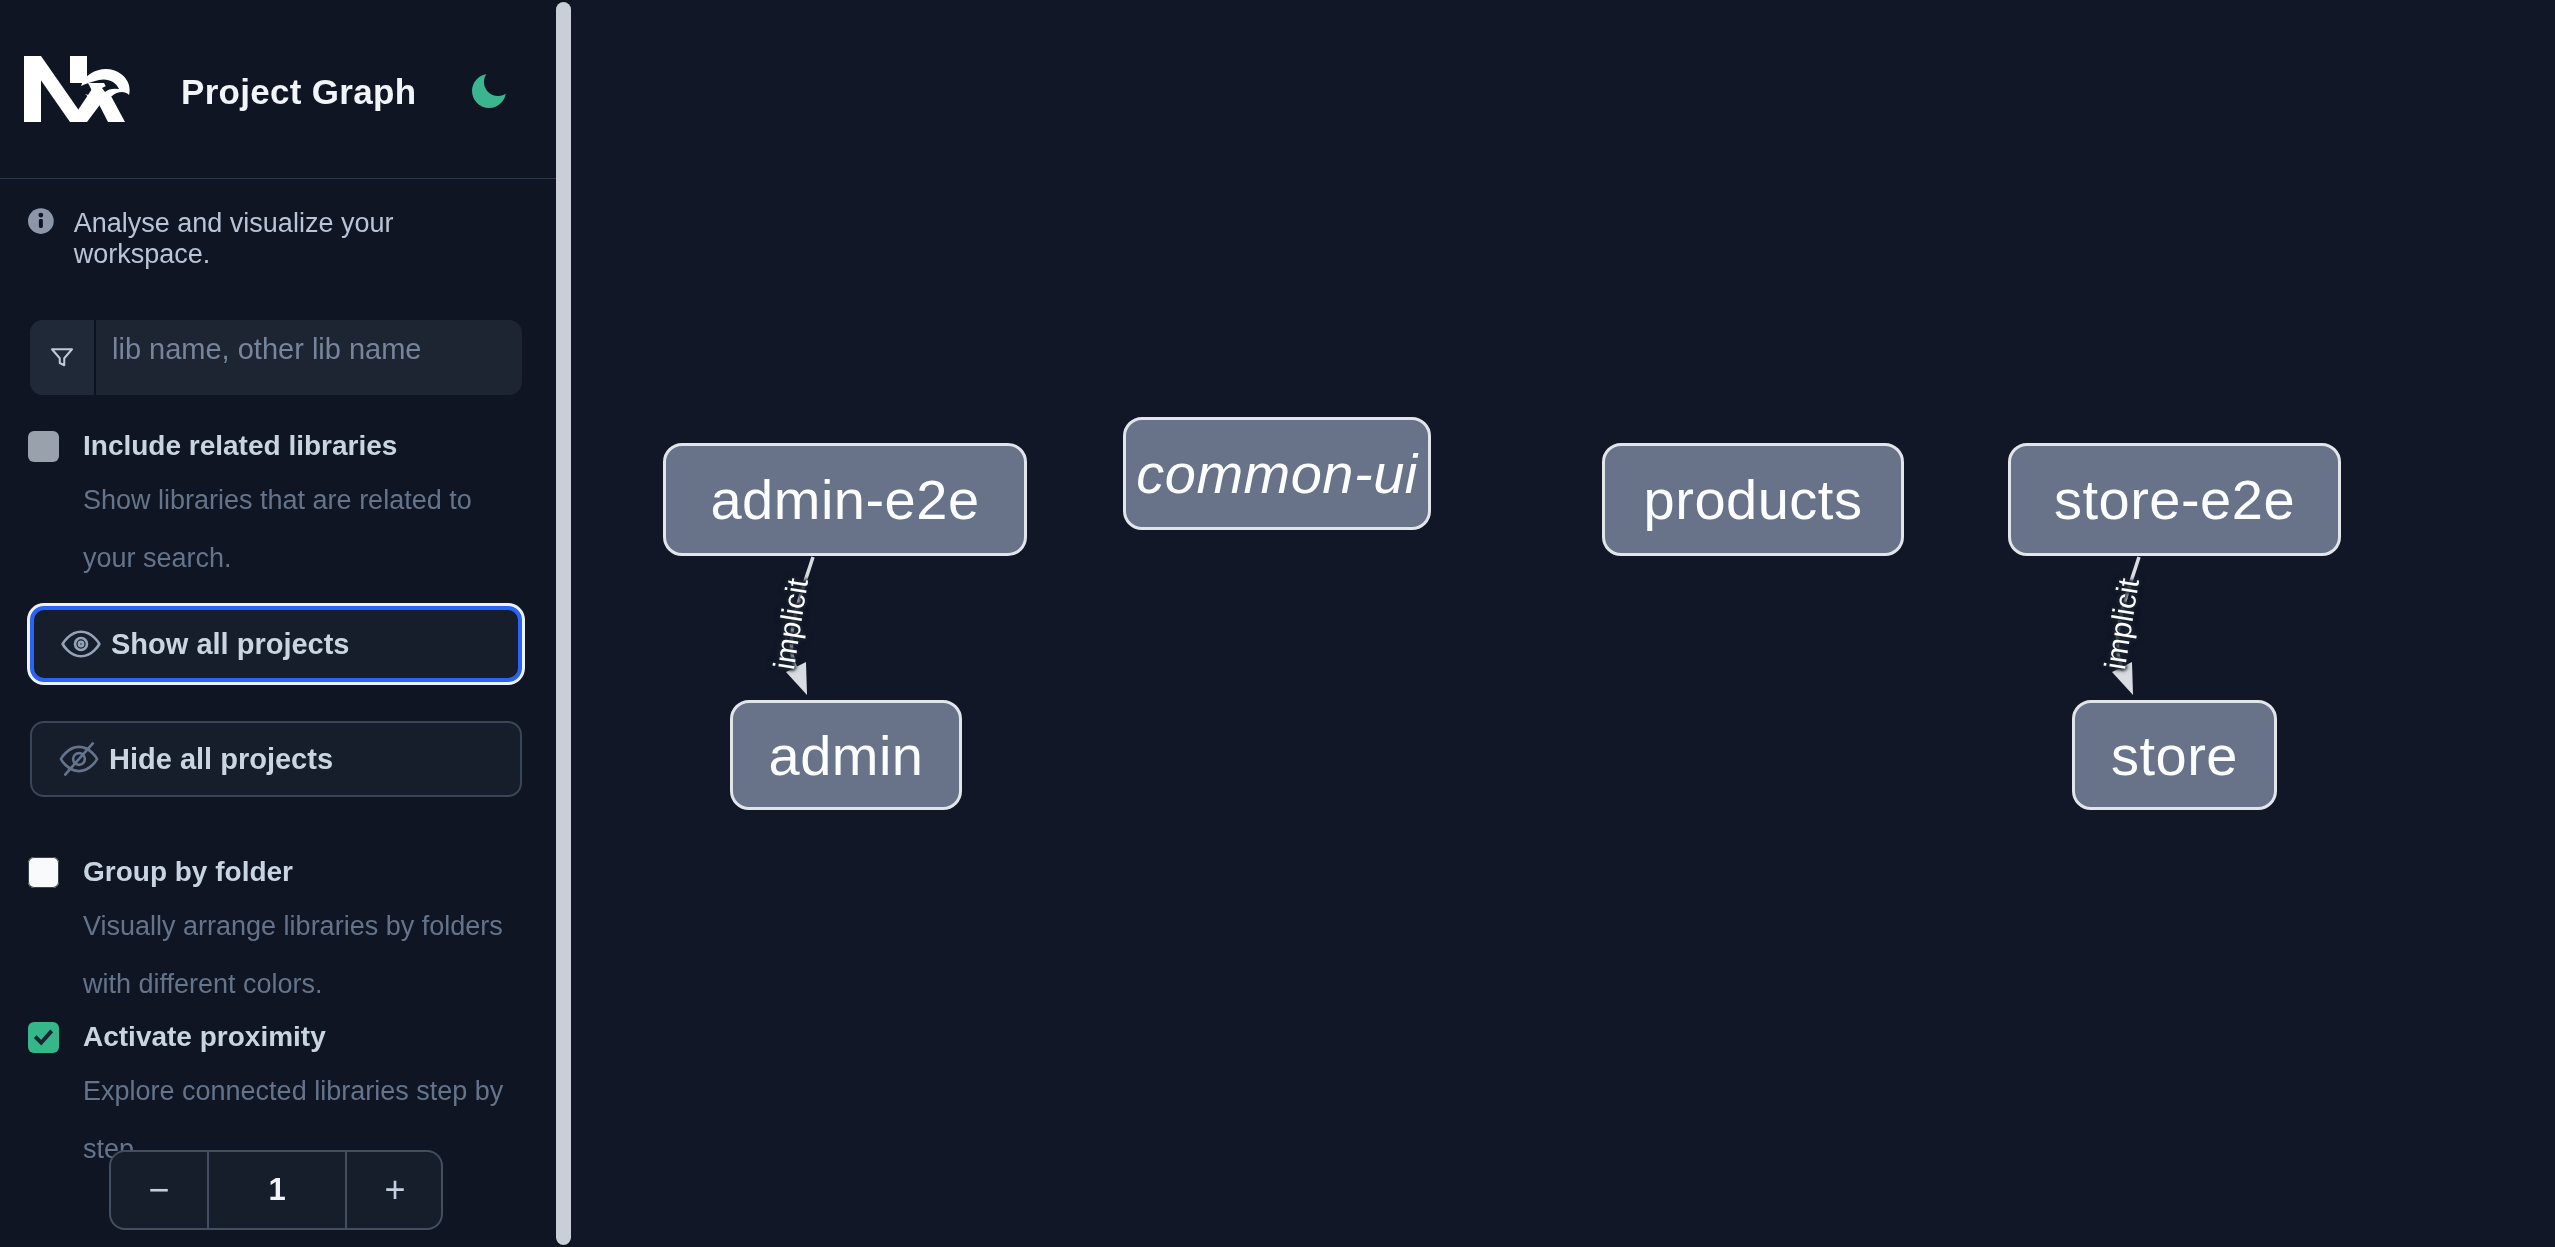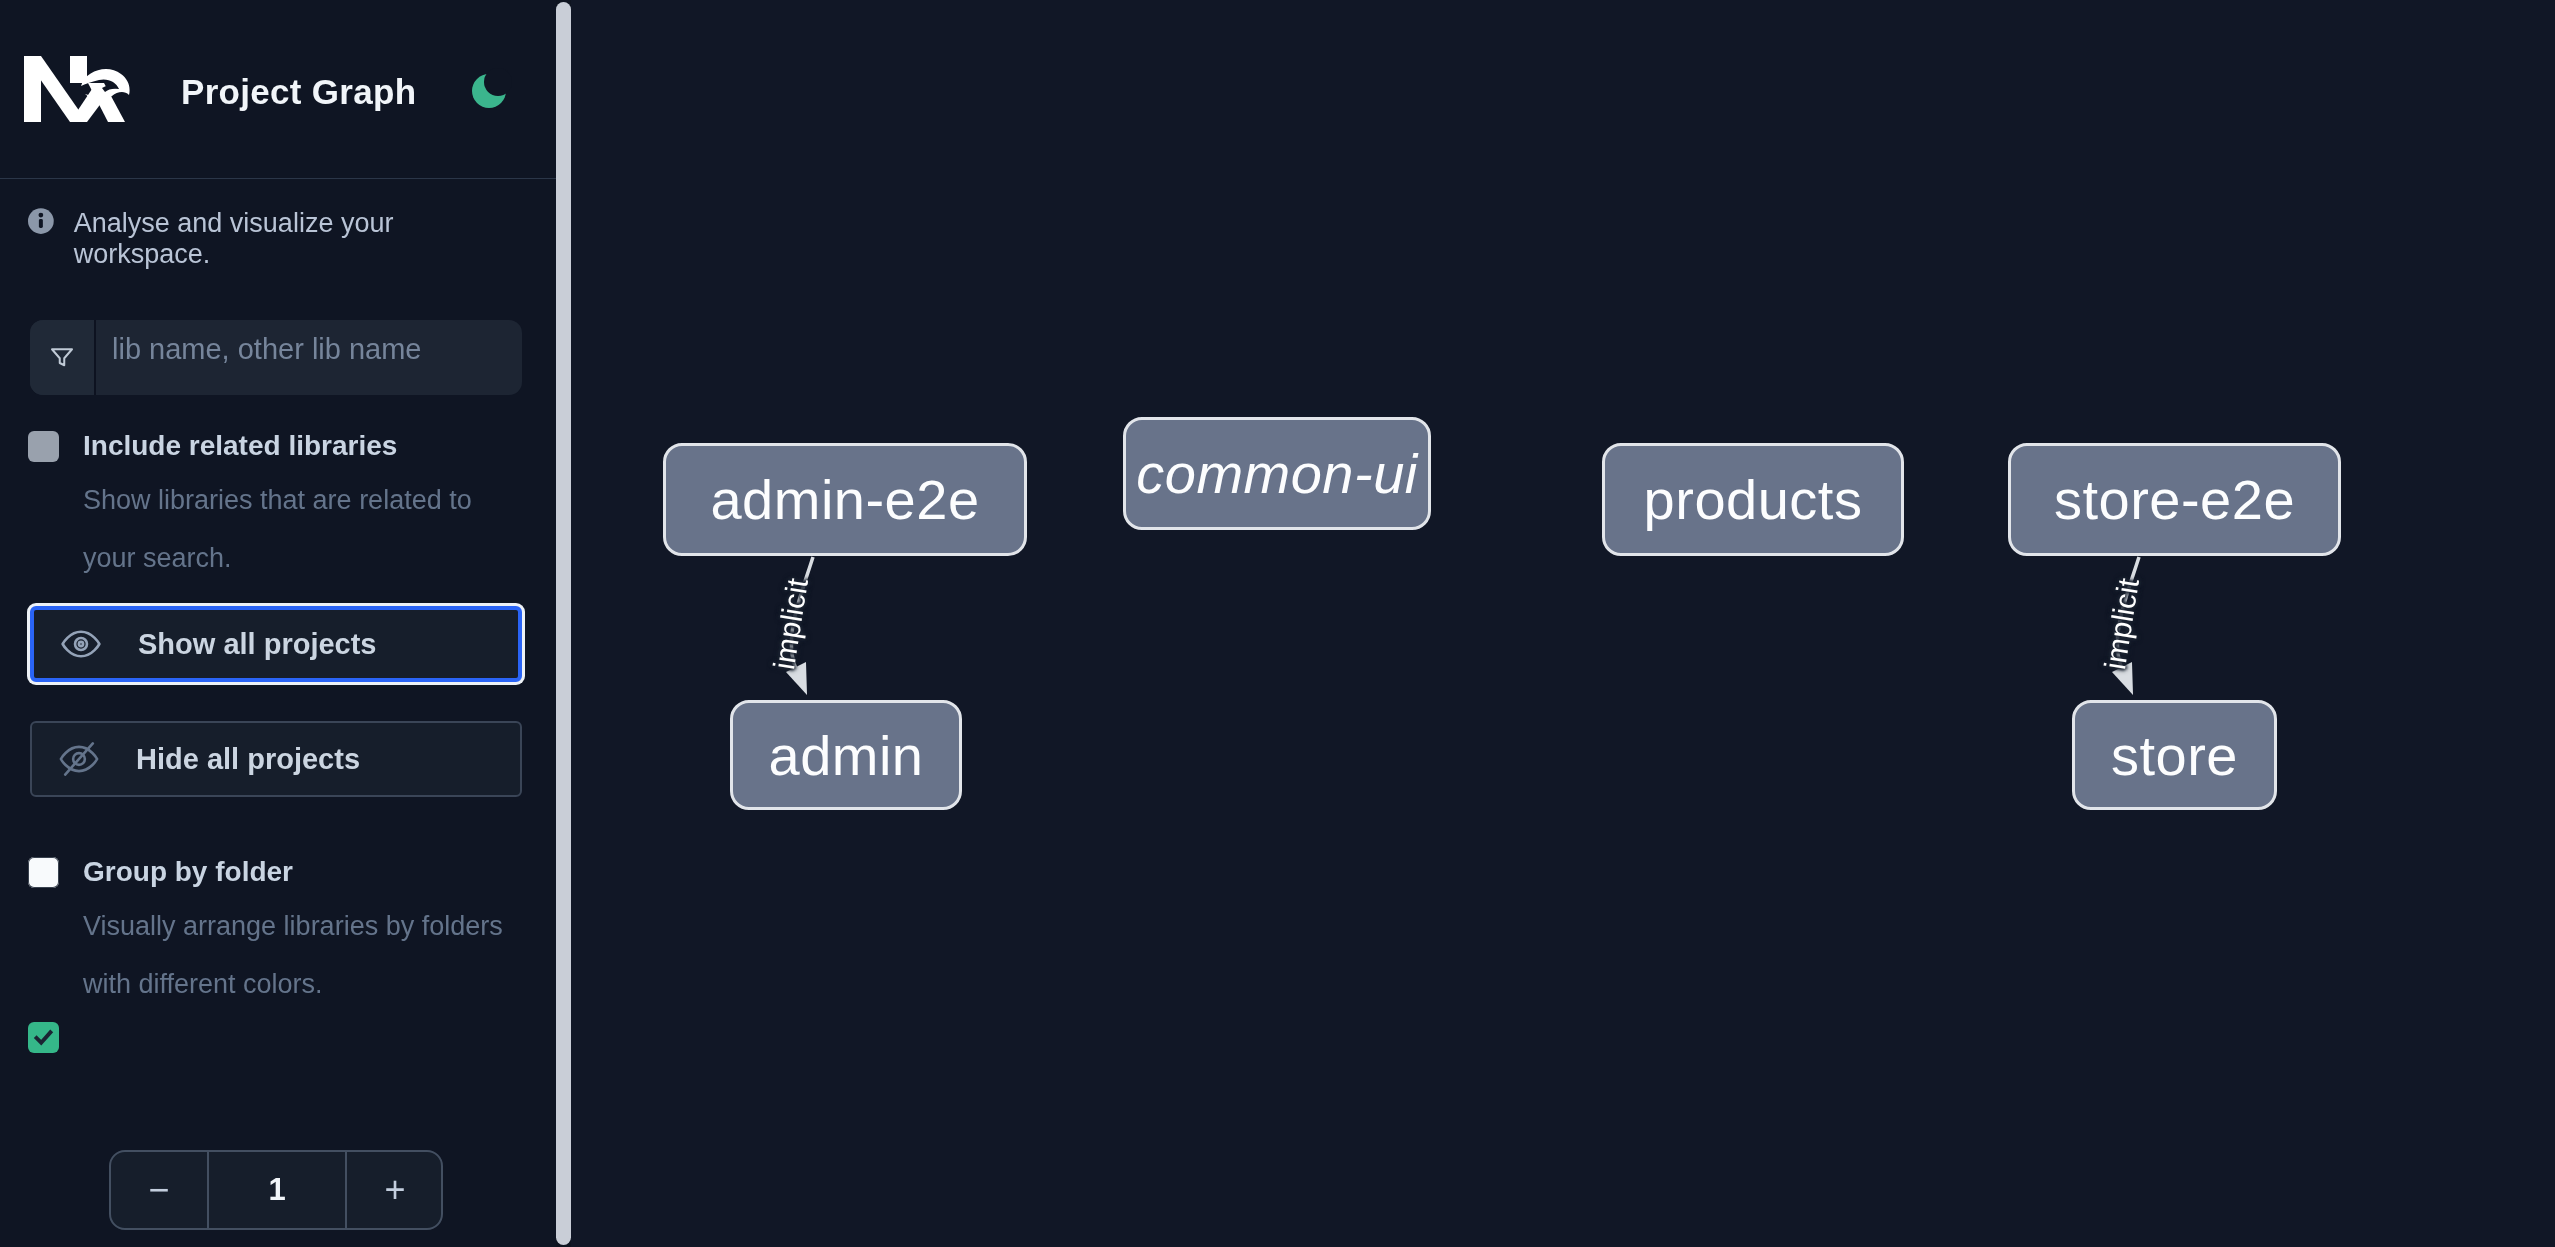--- a/index.html
+++ b/index.html
@@ -27,22 +27,22 @@
   .box-gray{background:#99a1ad;}
   .box-white{background:#f8fafc;box-shadow:0 0 0 1px #39424f inset;}
   .box-green{background:#35b789;display:flex;align-items:center;justify-content:center;}
   .toggle .txt{margin-left:24px;width:438px;}
   .toggle .t-label{font-size:28px;font-weight:700;color:#c9d4e2;line-height:34px;}
   .toggle .t-desc{margin-top:8px;font-size:27px;color:#64748b;line-height:58px;}
   .tg-include{top:429px;}
   .tg-group{top:855px;}
   .tg-activate{top:1020px;}
 
-  .sb-btn{position:absolute;left:30px;width:492px;height:76px;background:#161e2b;border:2px solid #3a4557;border-radius:6px;
-          display:flex;align-items:center;gap:36px;padding:0 0 0 26px;box-sizing:border-box;cursor:pointer;
+  .sb-btn{position:absolute;left:30px;width:492px;height:76px;background:#161e2b;border:2px solid #3a4557;border-radius:14px;
+          display:flex;align-items:center;gap:9px;padding:0 0 0 26px;box-sizing:border-box;cursor:pointer;
           font-family:"Liberation Sans",sans-serif;font-size:29px;font-weight:600;color:#cbd5e1;}
   .btn-show{top:606px;border:4px solid #2a64f6;box-shadow:0 0 0 3px #eef2f7;}
   .btn-hide{top:721px;}
 
   .stepper{position:absolute;left:109px;top:1150px;width:334px;height:80px;border:2px solid #434f61;border-radius:16px;
            background:#161e2b;display:grid;grid-template-columns:98px 136px 98px;box-sizing:border-box;}
   .stepper>*{display:flex;align-items:center;justify-content:center;}
   .step-btn{background:transparent;border:none;color:#c3cede;font-size:36px;cursor:pointer;font-family:"Liberation Sans",sans-serif;}
   .step-dec{border-right:2px solid #434f61;}
   .step-inc{border-left:2px solid #434f61;}
@@ -147,20 +147,24 @@
         <div class="t-desc">Visually arrange libraries by folders with different colors.</div>
       </div>
     </div>
 
     <div class="toggle tg-activate">
       <div class="box box-green">
         <svg width="23" height="23" viewBox="0 0 20 20" fill="none" stroke="#1b2433" stroke-width="3.4" stroke-linecap="square">
           <path d="M4 10.5l4 4 8-9"></path>
         </svg>
       </div>
+      <div class="txt">
+        <div class="t-label">Activate proximity</div>
+        <div class="t-desc">Explore connected libraries step by step.</div>
+      </div>
     </div>
 
     <div class="stepper">
       <button class="step-btn step-dec">−</button>
       <div class="step-val">1</div>
       <button class="step-btn step-inc">+</button>
     </div>
 
   </aside>
 

